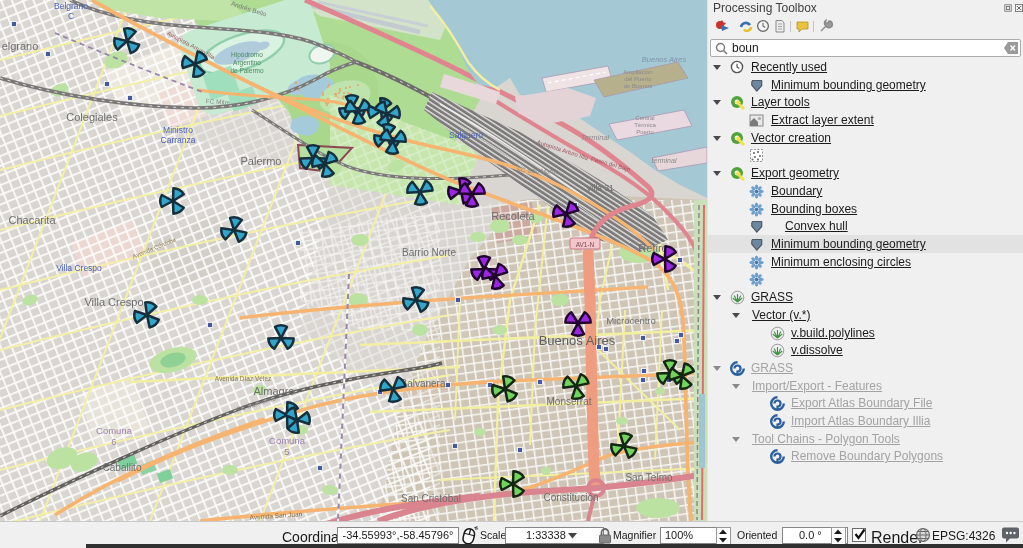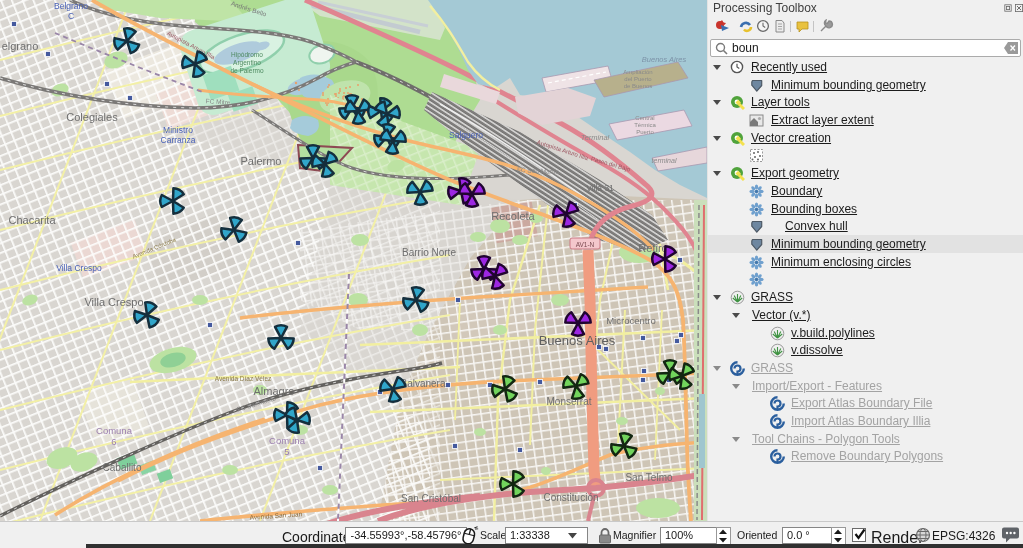--- a/index.html
+++ b/index.html
@@ -630,46 +630,46 @@
         <svg class="ticon" style="left:62px" width="15" height="15" viewBox="0 0 15 15">
           <path d="M7.5,1.2 A6.3,6.3 0 1 0 13.8,7.5" fill="none" stroke="#2B5F9E" stroke-width="2.4"></path>
           <path d="M4.5,7.5 A3,3 0 1 1 7.5,10.5 L7.5,13.8" fill="none" stroke="#2B5F9E" stroke-width="2.2"></path>
         </svg>
         <div class="tlabel" style="left:83px">Remove Boundary Polygons</div>
       </div>
 </div>
 </div>
 <div id="statusbar">
  <div class="sl" style="left:282px;font-size:14px">Coordinate</div>
- <div class="sbox" style="left:345px;width:120px">-34.55993°,-58.45796°</div>
+ <div class="sbox" style="left:337px;width:120px">-34.55993°,-58.45796°</div>
  <svg style="position:absolute;left:460px;top:3px" width="19" height="21" viewBox="0 0 20 22">
       <g transform="rotate(14 10 11)">
         <rect x="4" y="4" width="11" height="16" rx="5.5" fill="#fff" stroke="#1a1a1a" stroke-width="1.6"></rect>
         <path d="M9.5,4 L9.5,10" stroke="#1a1a1a" stroke-width="1.4"></path>
         <path d="M4,10 L15,10" stroke="#1a1a1a" stroke-width="1.2"></path>
         <path d="M13,2 l3,-2 M14,3 l3.2,-1" stroke="#1a1a1a" stroke-width="1"></path>
       </g>
     </svg>
  <div class="sl" style="left:480px;font-size:10.5px">Scale</div>
- <div class="sbox" style="left:505px;width:77px;text-align:left;padding-left:4px">1:33338</div>
+ <div class="sbox" style="left:505px;width:77px;text-align:left;padding-left:20px">1:33338</div>
  <svg style="position:absolute;left:568px;top:11px" width="9" height="6">
       <path d="M0,0L9,0L4.5,5.5Z" fill="#444"></path>
     </svg>
  <svg style="position:absolute;left:598px;top:5px" width="14" height="17" viewBox="0 0 14 17">
       <path d="M3.5,8 V5.5 a3.5,3.5 0 0 1 7,0 V8" fill="none" stroke="#6a6a6a" stroke-width="1.8"></path>
       <rect x="1.5" y="8" width="11" height="8" rx="1" fill="#8a8a8a" stroke="#6a6a6a"></rect>
     </svg>
  <div class="sl" style="left:613px;font-size:10.5px">Magnifier</div>
  <div class="sbox" style="left:660px;width:55px;text-align:left;padding-left:4px">100%</div>
  <div class="spin" style="left:716px"><svg width="12" height="16" viewBox="0 0 12 16">
         <path d="M2,6 L10,6 L6,1.5Z" fill="#1a1a1a"></path>
         <path d="M2,10 L10,10 L6,14.5Z" fill="#1a1a1a"></path>
       </svg></div>
  <div class="sl" style="left:737px;font-size:10.5px">Oriented</div>
- <div class="sbox" style="left:782px;width:48px;text-align:left;padding-left:4px">0.0 °</div>
+ <div class="sbox" style="left:782px;width:48px;text-align:left;padding-left:16px">0.0 °</div>
  <div class="spin" style="left:831px"><svg width="12" height="16" viewBox="0 0 12 16">
         <path d="M2,6 L10,6 L6,1.5Z" fill="#1a1a1a"></path>
         <path d="M2,10 L10,10 L6,14.5Z" fill="#1a1a1a"></path>
       </svg></div>
  <div style="position:absolute;left:852px;top:6px;width:12px;height:12px;background:#fff;border:1px solid #6a6a6a"></div>
  <svg style="position:absolute;left:853px;top:5px" width="14" height="14" viewBox="0 0 14 14">
       <path d="M2.5,7 L5.5,11 L11.5,2.5" fill="none" stroke="#111" stroke-width="2.2"></path>
     </svg>
  <div class="sl" style="left:871px;font-size:16px">Render</div>
  <svg style="position:absolute;left:915px;top:5px" width="16" height="16" viewBox="0 0 16 16">

